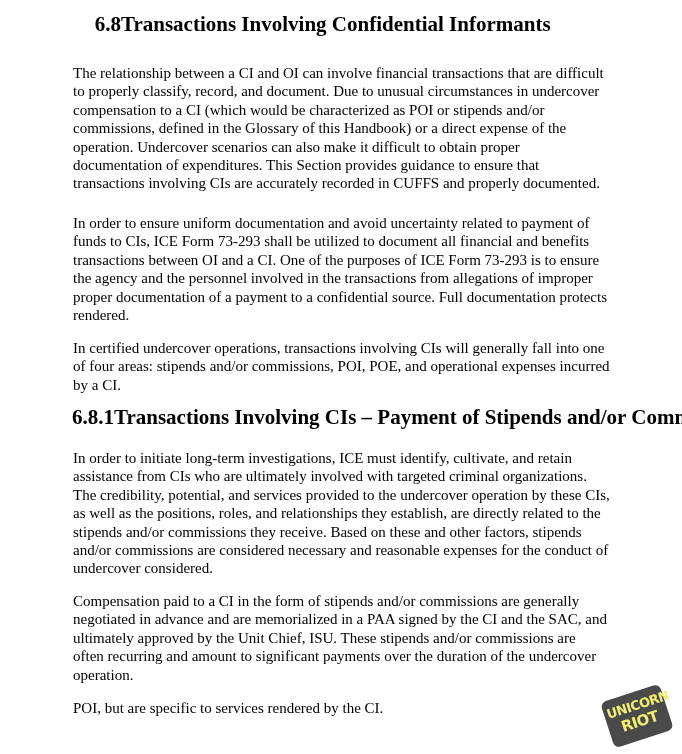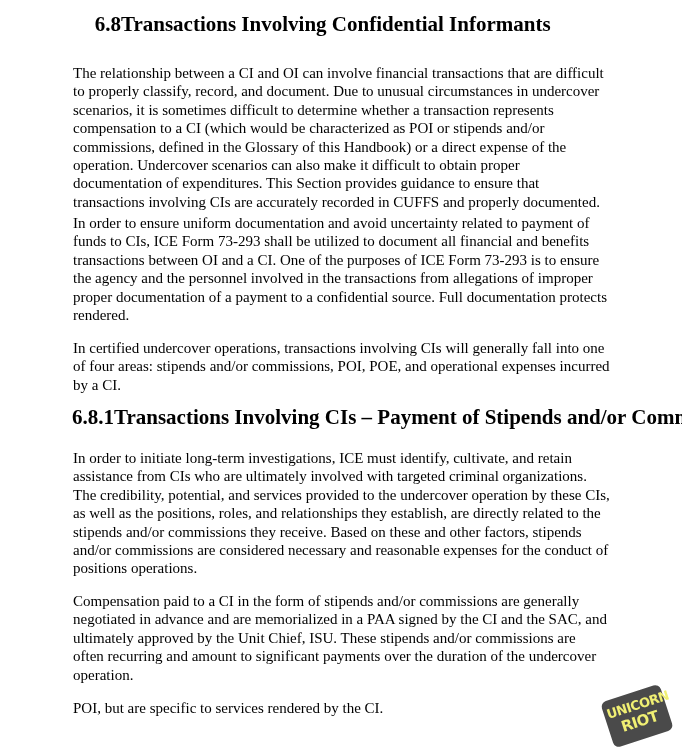--- a/index.html
+++ b/index.html
@@ -21,21 +21,20 @@
 <body>
 
 <div class="page">
   <h2 style="top:15px">
     <span class="num">6.8</span><span>Transactions Involving Confidential Informants</span>
   </h2>
 
   <p style="top:62px">
     <span class="line">The relationship between a CI and OI can involve financial transactions that are difficult</span>
     <span class="line">to properly classify, record, and document.  Due to unusual circumstances in undercover</span>
-    <span class="line">scenarios, it is sometimes difficult to determine whether a transaction represents</span>
     <span class="line">compensation to a CI (which would be characterized as POI or stipends and/or</span>
     <span class="line">commissions, defined in the Glossary of this Handbook) or a direct expense of the</span>
     <span class="line">operation.  Undercover scenarios can also make it difficult to obtain proper</span>
     <span class="line">documentation of expenditures.  This Section provides guidance to ensure that</span>
     <span class="line">transactions involving CIs are accurately recorded in CUFFS and properly documented.</span>
   </p>
 
   <p style="top:212px">
     <span class="line">In order to ensure uniform documentation and avoid uncertainty related to payment of</span>
     <span class="line">funds to CIs, ICE Form 73-293 shall be utilized to document all financial and benefits</span>
@@ -55,21 +54,21 @@
     <span class="num">6.8.1</span><span>Transactions Involving CIs – Payment of Stipends and/or Commissions</span>
   </h2>
 
   <p style="top:447px">
     <span class="line">In order to initiate long-term investigations, ICE must identify, cultivate, and retain</span>
     <span class="line">assistance from CIs who are ultimately involved with targeted criminal organizations.</span>
     <span class="line">The credibility, potential, and services provided to the undercover operation by these CIs,</span>
     <span class="line">as well as the positions, roles, and relationships they establish, are directly related to the</span>
     <span class="line">stipends and/or commissions they receive.  Based on these and other factors, stipends</span>
     <span class="line">and/or commissions are considered necessary and reasonable expenses for the conduct of</span>
-    <span class="line">positions operations.</span>
+    <span class="line">undercover considered.</span>
   </p>
 
   <p style="top:590px">
     <span class="line">Compensation paid to a CI in the form of stipends and/or commissions are generally</span>
     <span class="line">negotiated in advance and are memorialized in a PAA signed by the CI and the SAC, and</span>
     <span class="line">ultimately approved by the Unit Chief, ISU.  These stipends and/or commissions are</span>
     <span class="line">often recurring and amount to significant payments over the duration of the undercover</span>
     <span class="line">operation.</span>
   </p>
 

